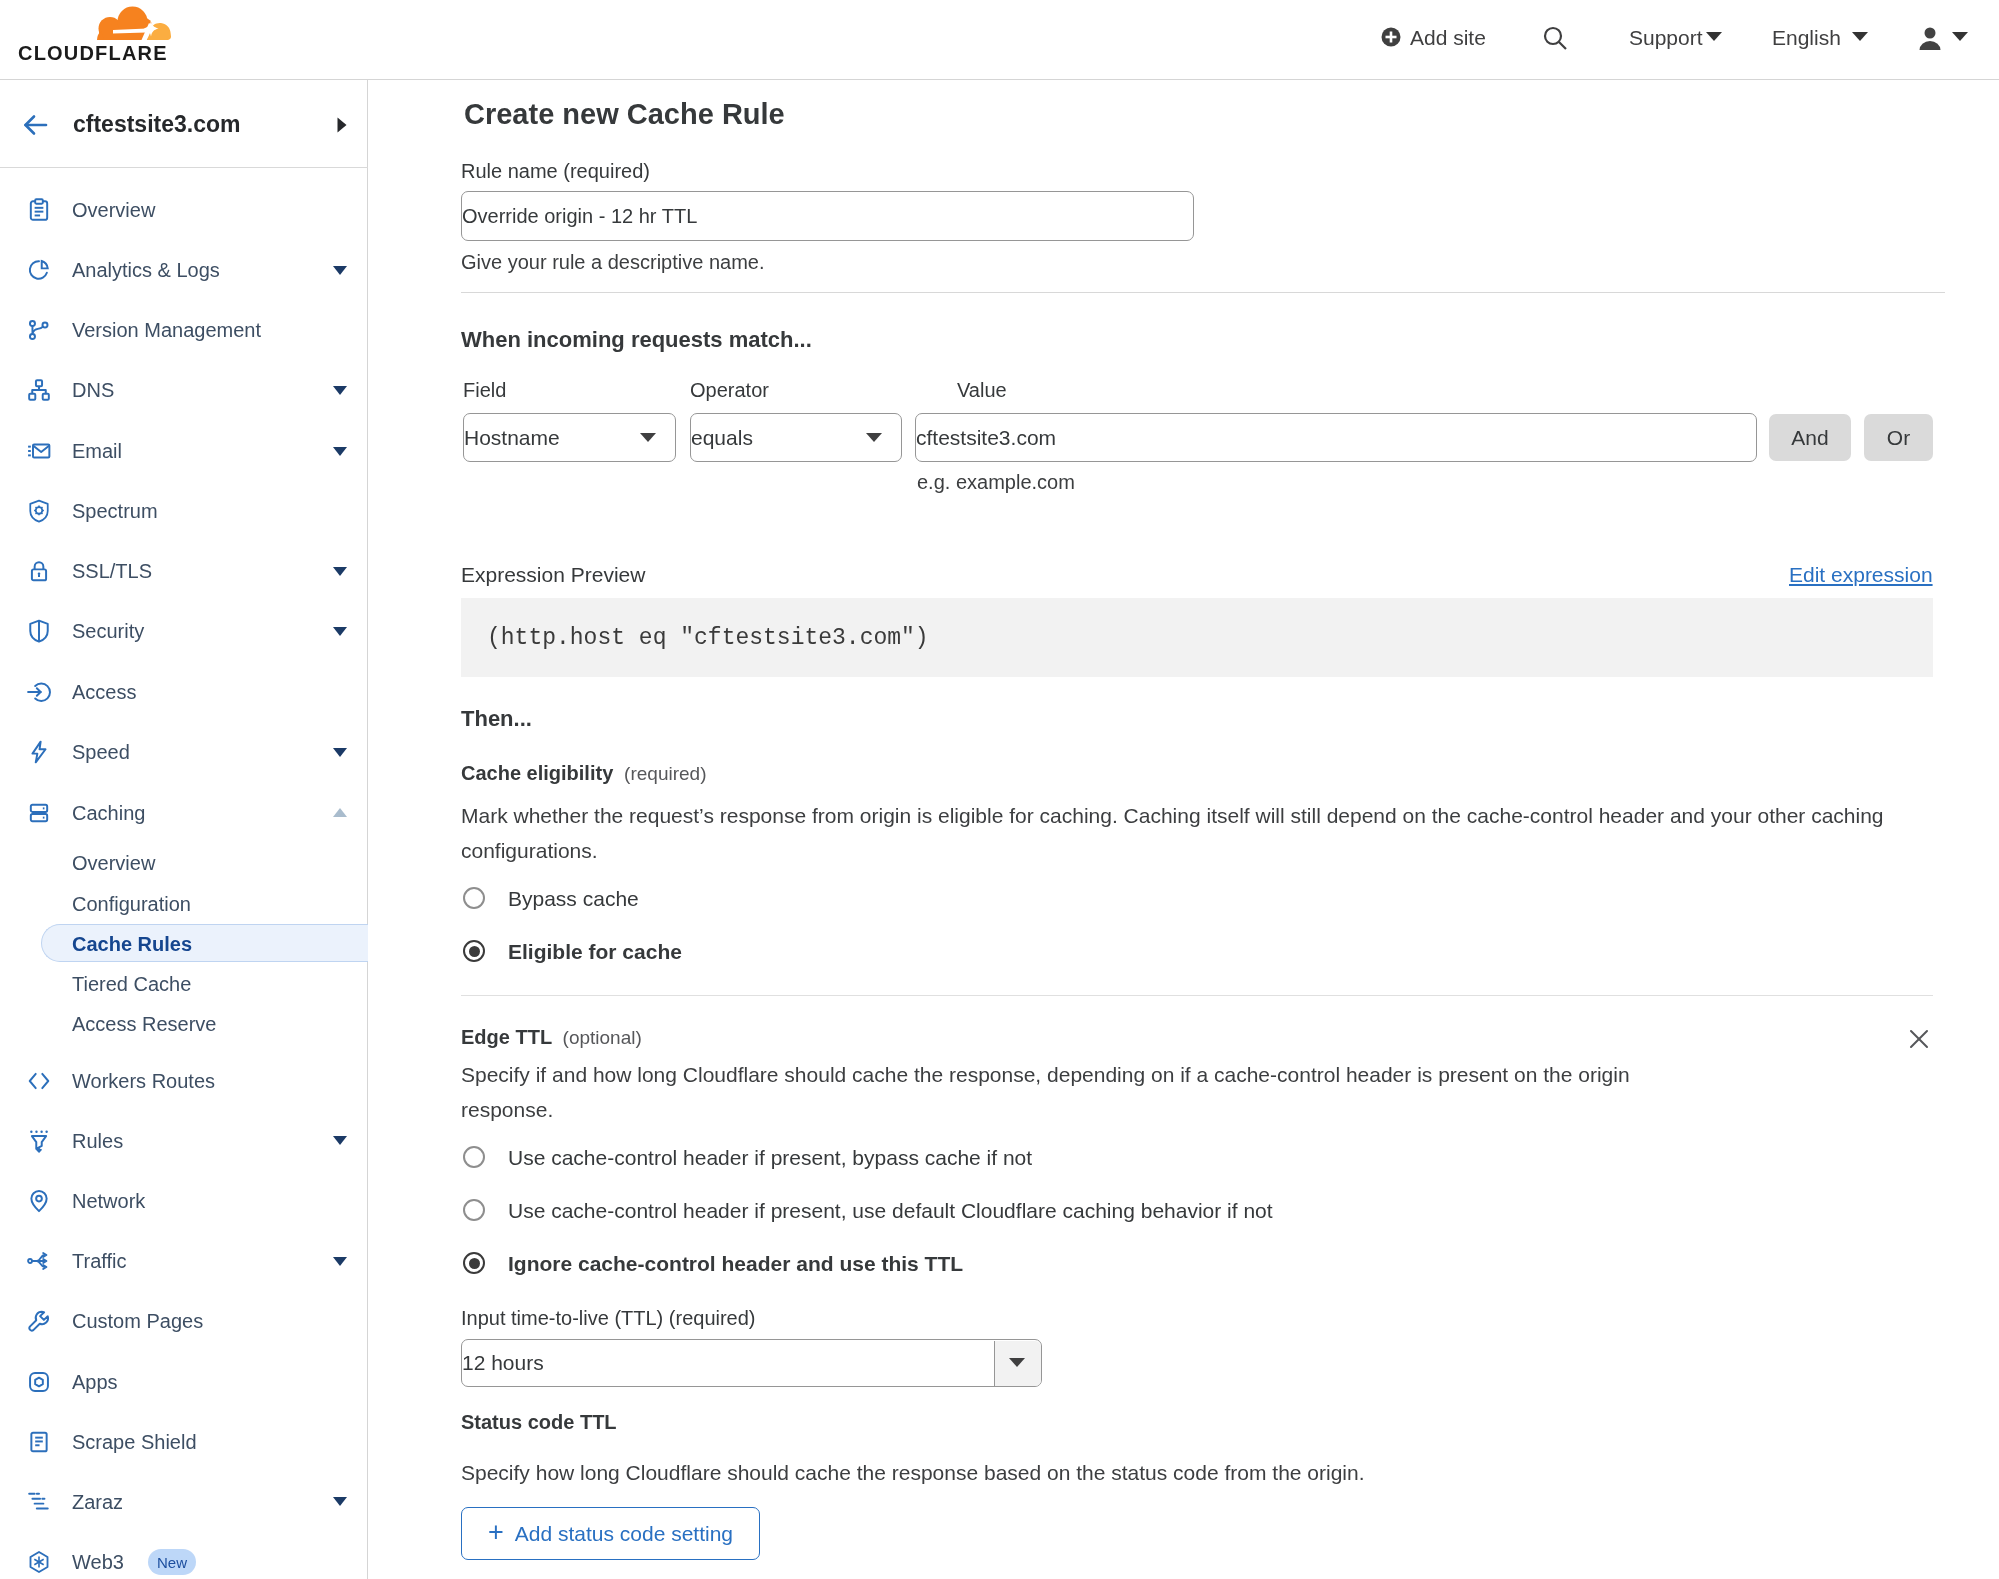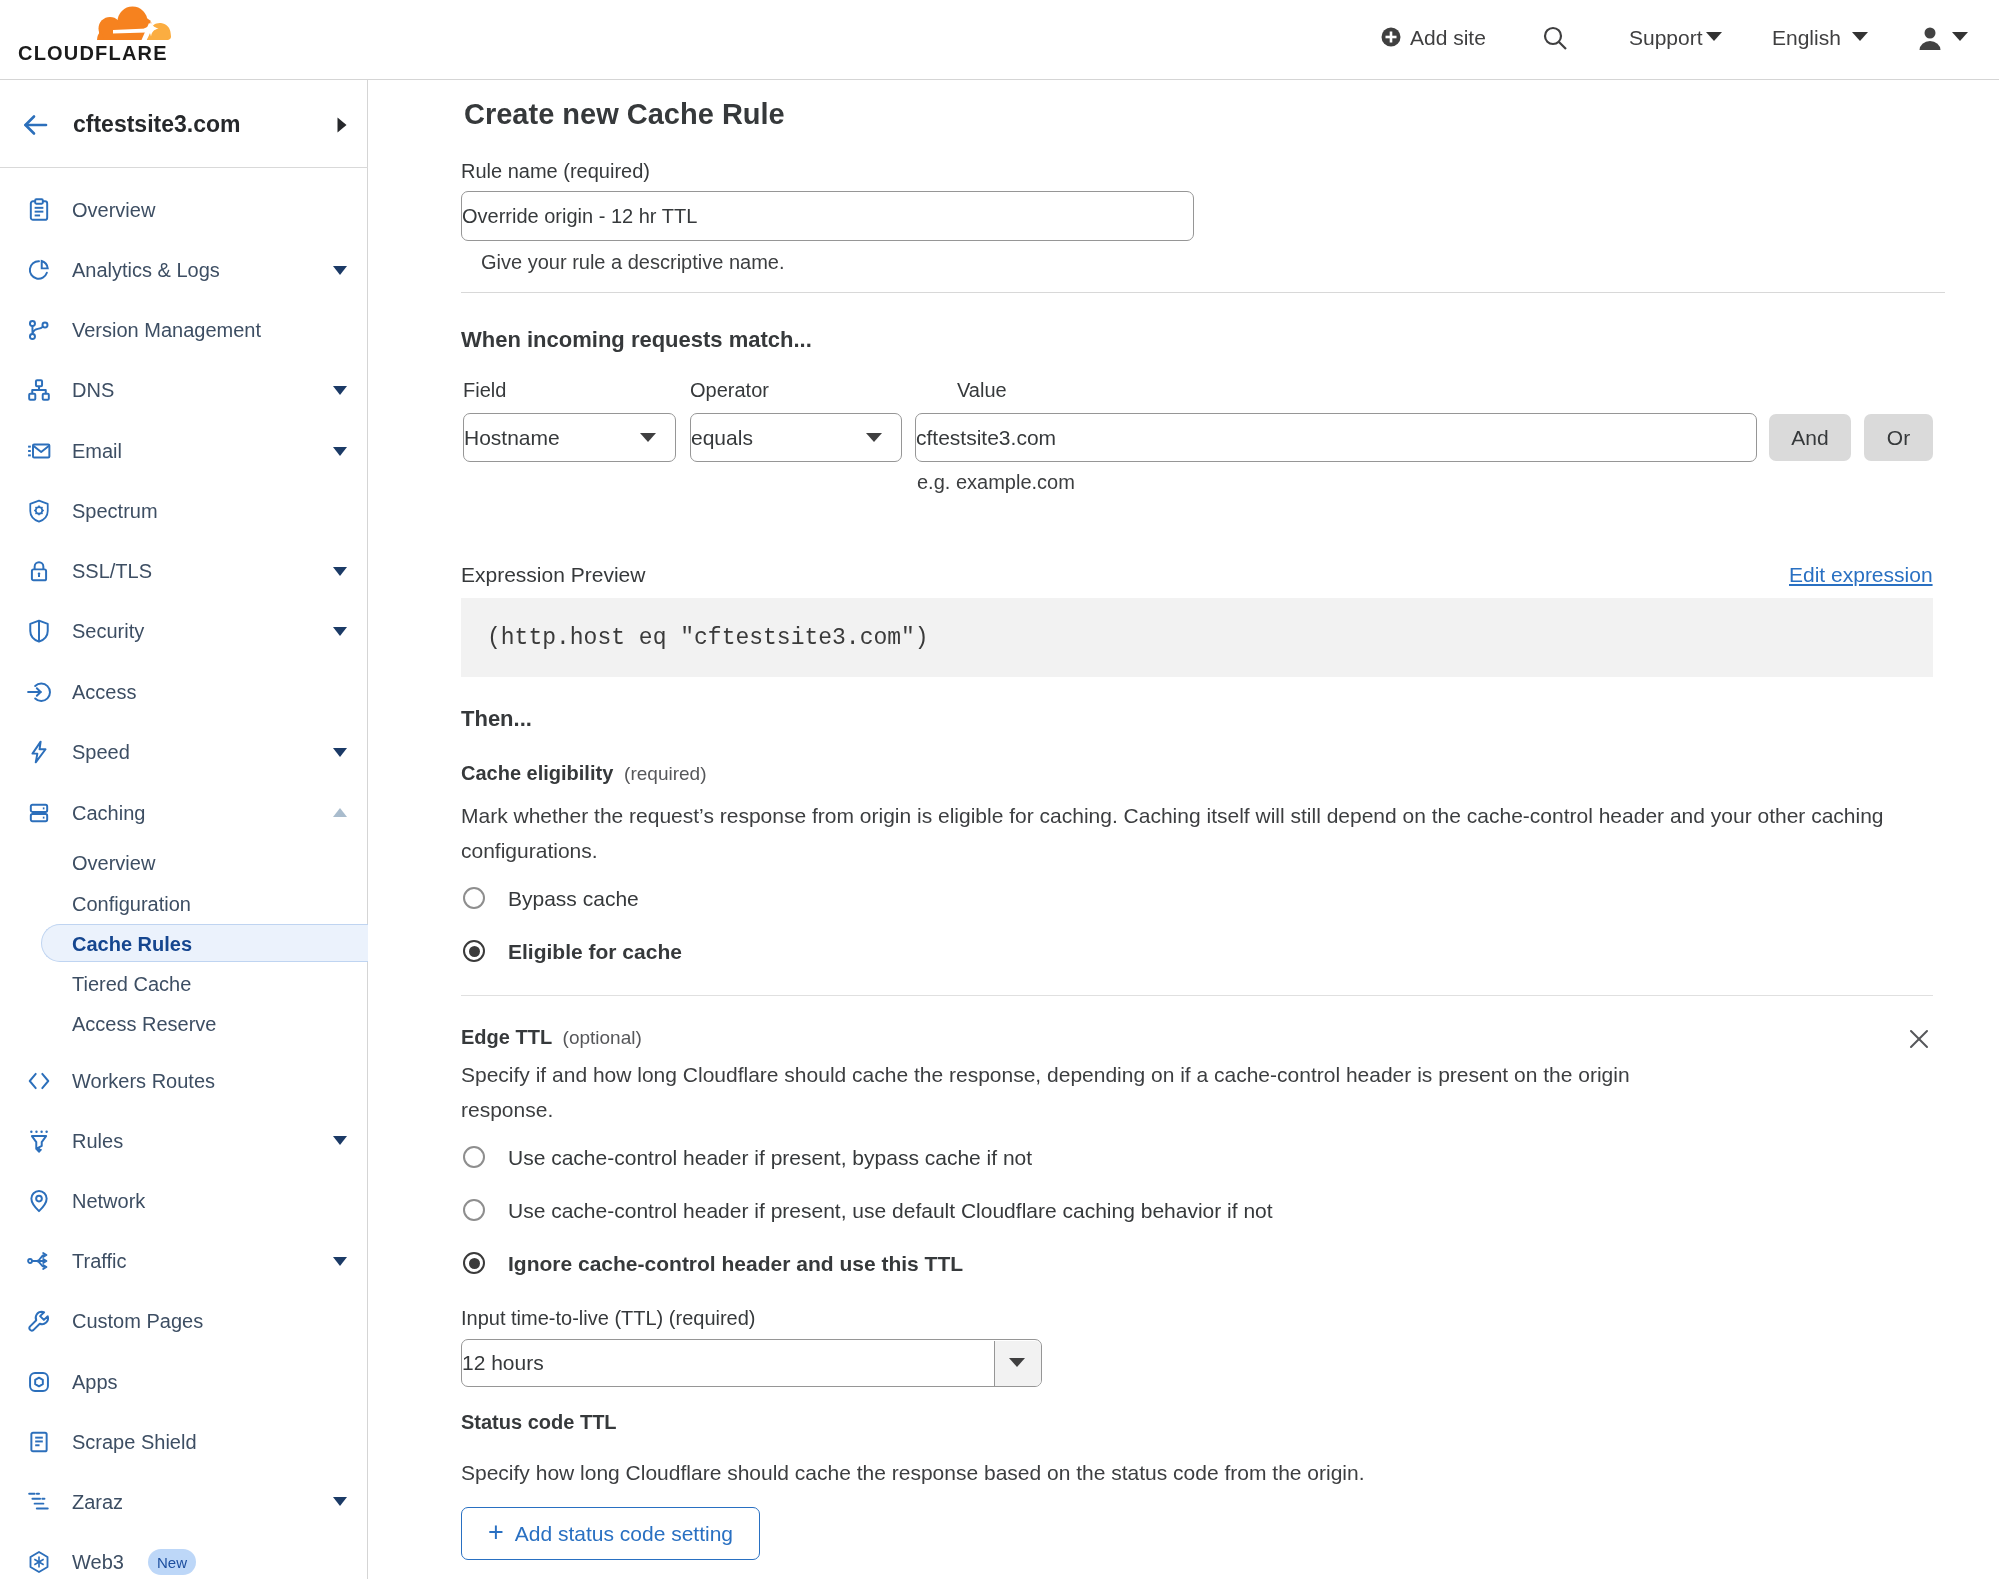--- a/index.html
+++ b/index.html
@@ -266,21 +266,21 @@
           <line x1="15.3" y1="8.5" x2="6.7" y2="13.5"></line>
         </g>
       </svg>
     <div class="navtext" style="top:1548px;">Web3</div>
     <div class="abs" style="left:148px;top:1549px;width:48px;height:26px;background:#bdd7f8;border-radius:13px;font-size:15px;color:#1c4e9e;display:flex;align-items:center;justify-content:center;">New</div>
   </div>
   <div id="maincontent">
     <div class="h1" style="left:464px;top:98px;">Create new Cache Rule</div>
     <div class="lbl" style="left:461px;top:160px;">Rule name (required)</div>
     <div class="inputbox" style="left:461px;top:191px;width:733px;height:50px;">Override origin - 12 hr TTL</div>
-    <div class="lbl" style="left:461px;top:251px;color:#3c3e40;margin-left:20px;">Give your rule a descriptive name.</div>
+    <div class="lbl" style="left:461px;top:251px;color:#3c3e40;">Give your rule a descriptive name.</div>
     <div class="hr" style="left:461px;top:292px;width:1484px;"></div>
     <div class="bold22" style="left:461px;top:327px;">When incoming requests match...</div>
     <div class="lbl" style="left:463px;top:379px;">Field</div>
     <div class="lbl" style="left:690px;top:379px;">Operator</div>
     <div class="lbl" style="left:917px;top:379px;margin-left:40px;">Value</div>
     <div class="inputbox" style="left:463px;top:413px;width:213px;height:49px;font-size:21px;">Hostname</div>
     <div class="selcaret" style="left:640px;top:433px;"></div>
     <div class="inputbox" style="left:690px;top:413px;width:212px;height:49px;font-size:21px;">equals</div>
     <div class="selcaret" style="left:866px;top:433px;"></div>
     <div class="inputbox" style="left:915px;top:413px;width:842px;height:49px;font-size:21px;">cftestsite3.com</div>

